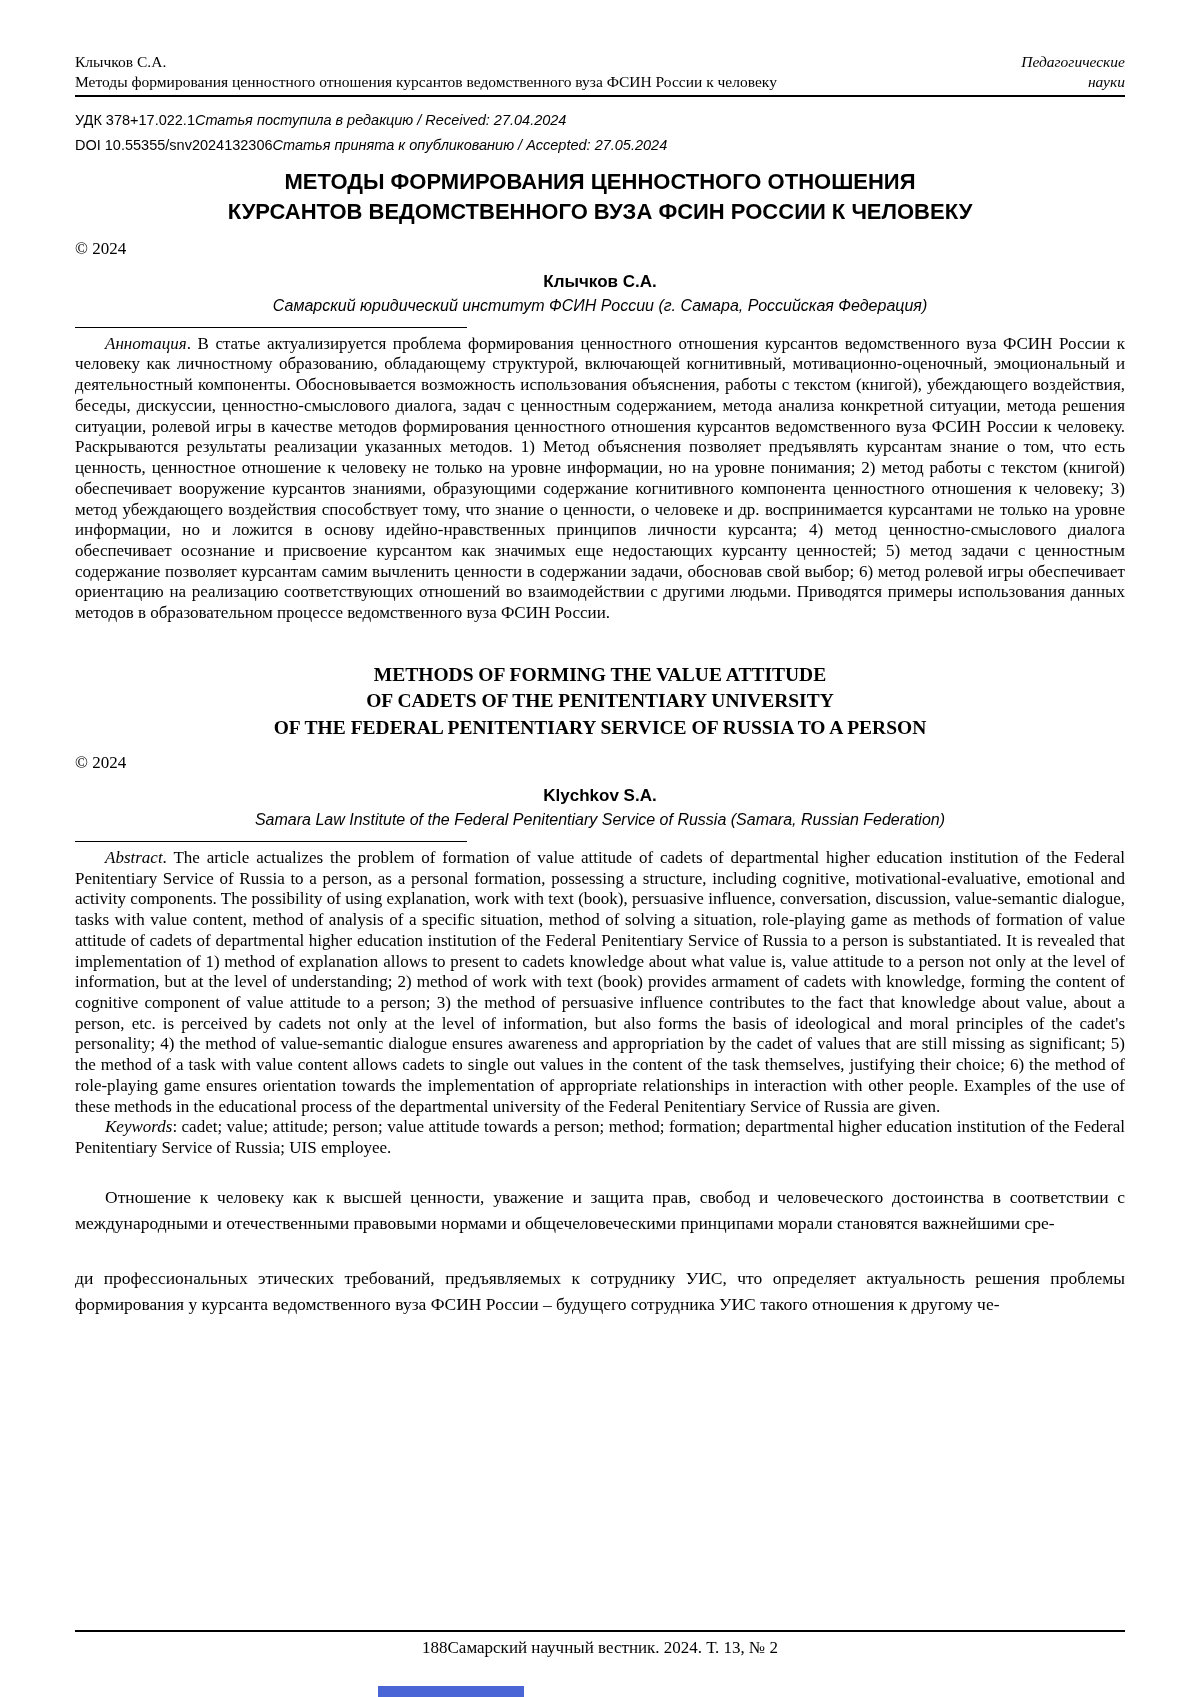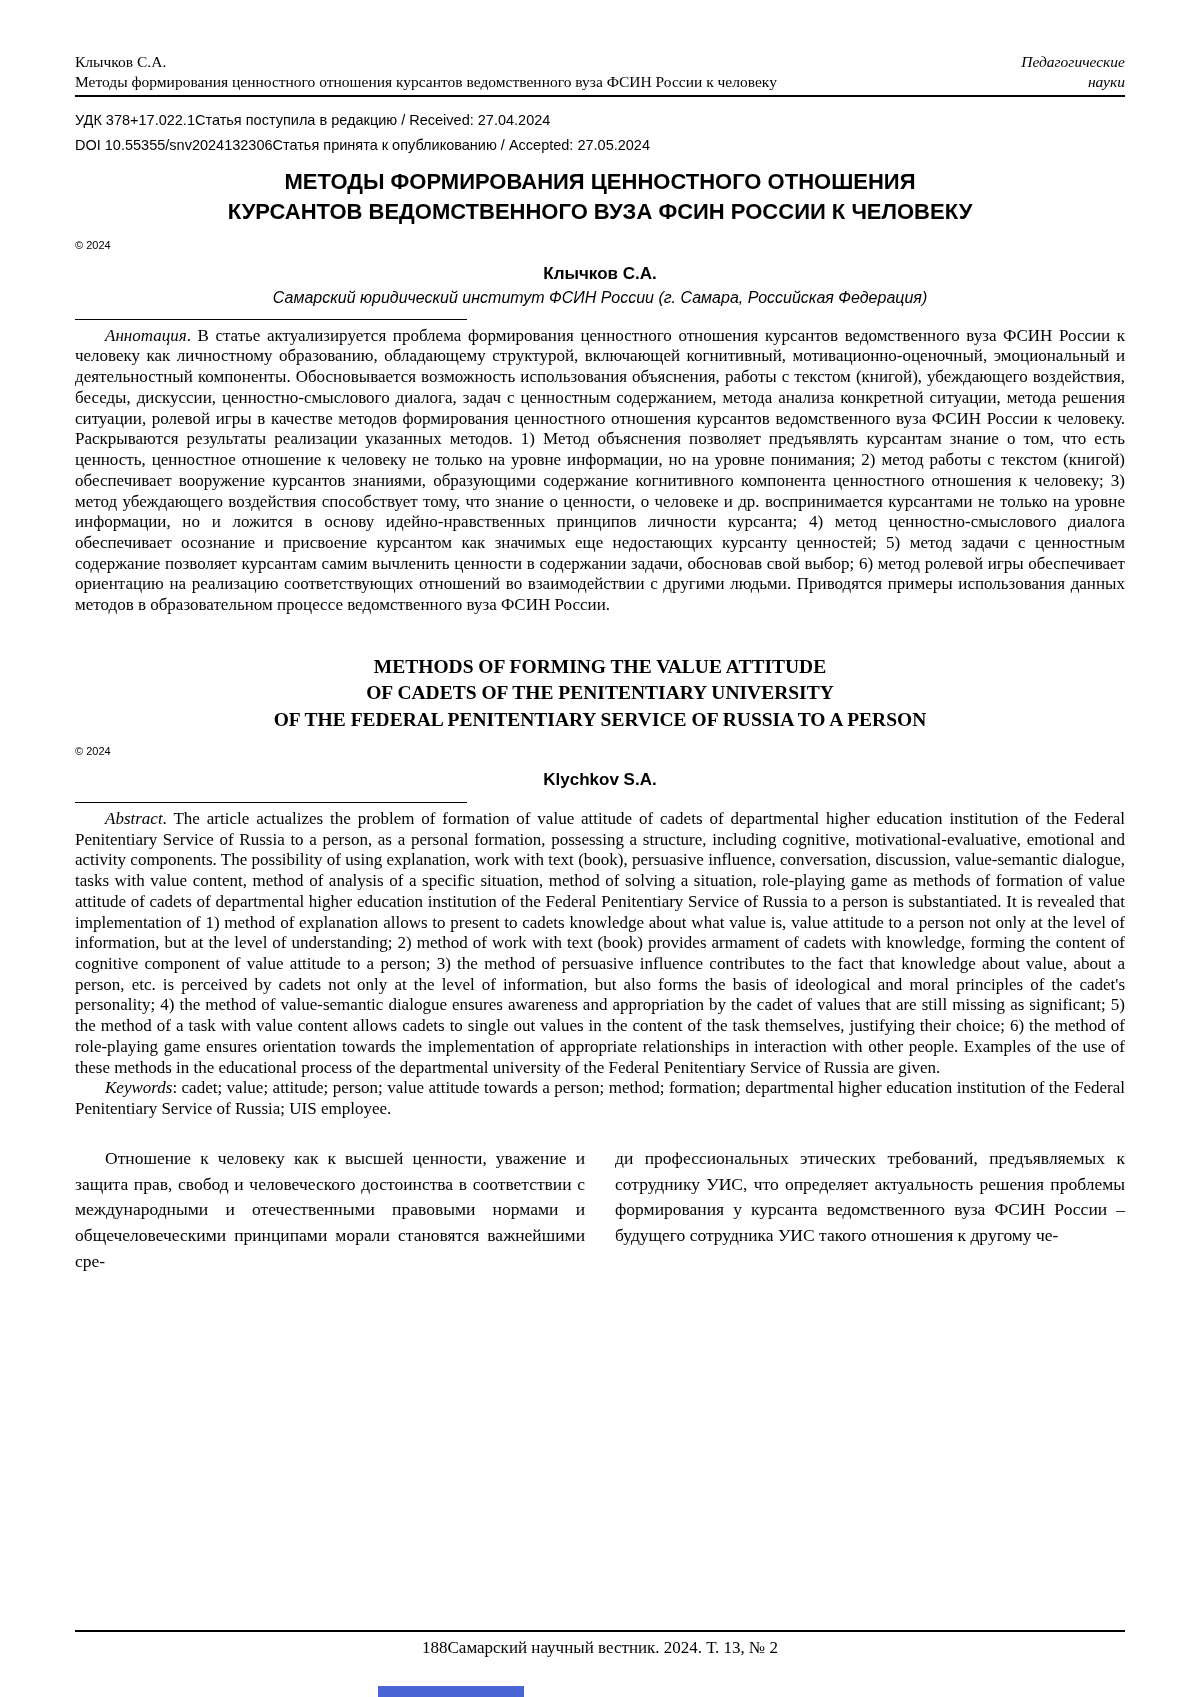--- a/index.html
+++ b/index.html
@@ -10,33 +10,33 @@
     position:relative;overflow:hidden;
   }
   .page{padding:52px 75px 0 75px;}
   
   .running-head{display:flex;justify-content:space-between;align-items:flex-start;font-size:15.5px;line-height:1.3;}
   .rh-right{text-align:right;font-style:italic;white-space:nowrap;padding-left:20px;}
   .head-rule{border:none;border-top:2px solid #000;margin:3px 0 0 0;}
   
   .meta{margin-top:15px;font-family:"Liberation Sans",sans-serif;font-size:14.5px;}
   .meta-row{display:flex;justify-content:flex-start;margin-bottom:9px;}
-  .meta-right{}
+  .meta-right{font-style:italic;}
   
   .title-ru{margin:14px 0 0 0;text-align:center;font-family:"Liberation Sans",sans-serif;font-weight:bold;font-size:22px;line-height:1.35;}
   .title-en{margin:38px 0 0 0;text-align:center;font-family:"Liberation Serif",serif;font-weight:bold;font-size:19.5px;line-height:1.35;}
-  .copyright{margin-top:12px;font-family:Liberation Sans, sans-serif;font-size:11px;}
+  .copyright{margin-top:12px;font-family:Liberation Serif, serif;font-size:17px;}
   .author{margin-top:13px;text-align:center;font-family:"Liberation Sans",sans-serif;font-weight:bold;font-size:17px;}
   .affiliation{margin-top:5px;text-align:center;font-family:"Liberation Sans",sans-serif;font-style:italic;font-size:16px;}
   
   .abs-rule{border:none;border-top:1px solid #000;width:392px;margin:12px 0 6px 0;}
   .abstract,.keywords{margin:0;font-size:17px;line-height:1.22;text-align:justify;text-indent:30px;}
   .it{font-style:italic;}
   
-  .columns{display:flex;gap:30px;margin-top:26px;font-size:17.5px;line-height:1.47;text-align:justify;}
+  .columns{display:flex;gap:30px;margin-top:26px;font-size:17.5px;line-height:1.47;text-align:justify;flex-direction:column;}
   .col{flex:1;min-width:0;}
   .col p{margin:0;text-indent:30px;}
   .col.col-cont p{text-indent:0;}
   
   .footer{position:absolute;left:75px;right:75px;top:1630px;font-size:17px;}
   .footer-rule{border:none;border-top:2px solid #000;margin:0 0 6px 0;}
   .footer-row{display:flex;justify-content:center;}
   .blue-bar{position:absolute;left:378px;top:1686px;width:146px;height:11px;background:#4a66d6;}
 </style>
 </head>
@@ -82,20 +82,21 @@
 
   <h1 class="title-en">
     <div>METHODS OF FORMING THE VALUE ATTITUDE</div>
     <div>OF CADETS OF THE PENITENTIARY UNIVERSITY</div>
     <div>OF THE FEDERAL PENITENTIARY SERVICE OF RUSSIA TO A PERSON</div>
   </h1>
 
   <div class="copyright">© 2024</div>
 
   <div class="author">Klychkov S.A.</div>
+  <div class="affiliation">Samara Law Institute of the Federal Penitentiary Service of Russia (Samara, Russian Federation)</div>
 
   <hr class="abs-rule">
   <p class="abstract"><span class="it">Abstract</span><span>. The article actualizes the problem of formation of value attitude of cadets of departmental higher education institution of the Federal Penitentiary Service of Russia to a person, as a personal formation, possessing a structure, including cognitive, motivational-evaluative, emotional and activity components. The possibility of using explanation, work with text (book), persuasive influence, conversation, discussion, value-semantic dialogue, tasks with value content, method of analysis of a specific situation, method of solving a situation, role-playing game as methods of formation of value attitude of cadets of departmental higher education institution of the Federal Penitentiary Service of Russia to a person is substantiated. It is revealed that implementation of 1) method of explanation allows to present to cadets knowledge about what value is, value attitude to a person not only at the level of information, but at the level of understanding; 2) method of work with text (book) provides armament of cadets with knowledge, forming the content of cognitive component of value attitude to a person; 3) the method of persuasive influence contributes to the fact that knowledge about value, about a person, etc. is perceived by cadets not only at the level of information, but also forms the basis of ideological and moral principles of the cadet's personality; 4) the method of value-semantic dialogue ensures awareness and appropriation by the cadet of values that are still missing as significant; 5) the method of a task with value content allows cadets to single out values in the content of the task themselves, justifying their choice; 6) the method of role-playing game ensures orientation towards the implementation of appropriate relationships in interaction with other people. Examples of the use of these methods in the educational process of the departmental university of the Federal Penitentiary Service of Russia are given.</span></p>
   <p class="keywords"><span class="it">Keywords</span><span>: cadet; value; attitude; person; value attitude towards a person; method; formation; departmental higher education institution of the Federal Penitentiary Service of Russia; UIS employee.</span></p>
 
   <section class="columns">
     <div class="col">
       <p>Отношение к человеку как к высшей ценности, уважение и защита прав, свобод и человеческого достоинства в соответствии с международными и отечественными правовыми нормами и общечеловеческими принципами морали становятся важнейшими сре-</p>
     </div>
     <div class="col col-cont">

